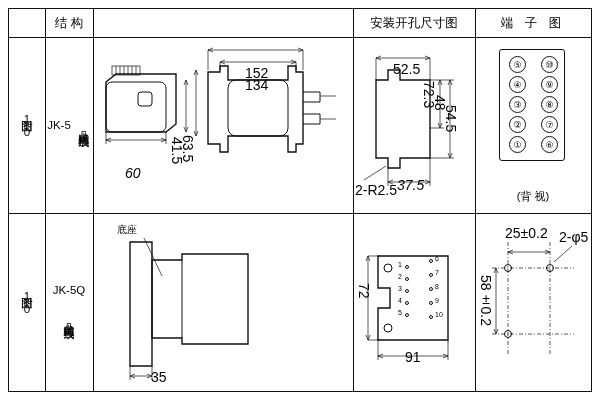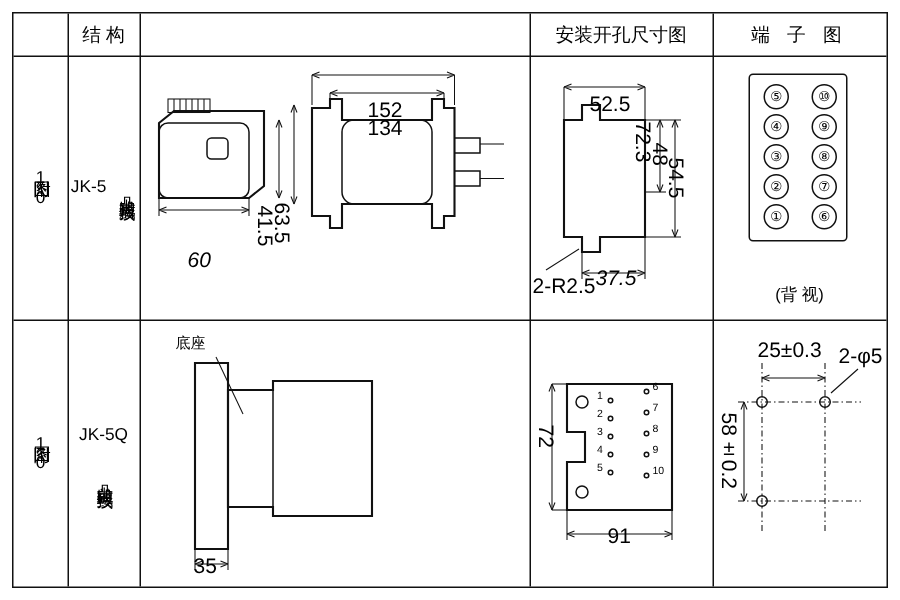--- a/index.html
+++ b/index.html
@@ -200,21 +200,21 @@
         <line class="thin" x1="46" y1="22" x2="64" y2="60"></line>
 
         <g class="thin">
           <line x1="32" y1="160" x2="54" y2="160"></line>
           <path d="M32 160 l5 -2 M32 160 l5 2 M54 160 l-5 -2 M54 160 l-5 2"></path>
           <line x1="32" y1="150" x2="32" y2="164"></line>
           <line x1="54" y1="150" x2="54" y2="164"></line>
         </g>
       </svg>
       <div class="lbl" style="left:24px;top:12px;font-size:10px;">底座</div>
-      <div class="lbl" style="left:36px;top:160px;">35</div>
+      <div class="lbl" style="left:36px;top:160px;padding-left:22px;">35</div>
     </div>
 
     <div class="cell" style="left:344px;top:204px;width:122px;height:178px;">
       <svg width="116" height="172" viewBox="0 0 116 172">
         <path class="st2" d="M22 40 L22 72 L34 72 L34 92 L22 92 L22 124 L92 124 L92 40 Z"></path>
         <circle class="st" cx="32" cy="52" r="4"></circle>
         <circle class="st" cx="32" cy="112" r="4"></circle>
 
         <g class="thin">
           <line x1="12" y1="40" x2="12" y2="124"></line>
@@ -267,19 +267,19 @@
         <circle class="st" cx="72" cy="52" r="3.5"></circle>
         <circle class="st" cx="30" cy="118" r="3.5"></circle>
         <g class="thin">
           <line x1="30" y1="36" x2="72" y2="36"></line>
           <path d="M30 36 l5 -2 M30 36 l5 2 M72 36 l-5 -2 M72 36 l-5 2"></path>
           <line x1="18" y1="52" x2="18" y2="118"></line>
           <path d="M18 52 l-2 5 M18 52 l2 5 M18 118 l-2 -5 M18 118 l2 -5"></path>
           <line x1="76" y1="46" x2="94" y2="30"></line>
         </g>
       </svg>
-      <div class="lbl" style="left:30px;top:16px;">25±0.3</div>
+      <div class="lbl" style="left:30px;top:16px;">25±0.2</div>
       <div class="lbl v" style="left:6px;top:62px;">58±0.2</div>
       <div class="lbl" style="left:84px;top:20px;">2-φ5</div>
     </div>
 
   </div>
 </div>
 
 </body></html>

